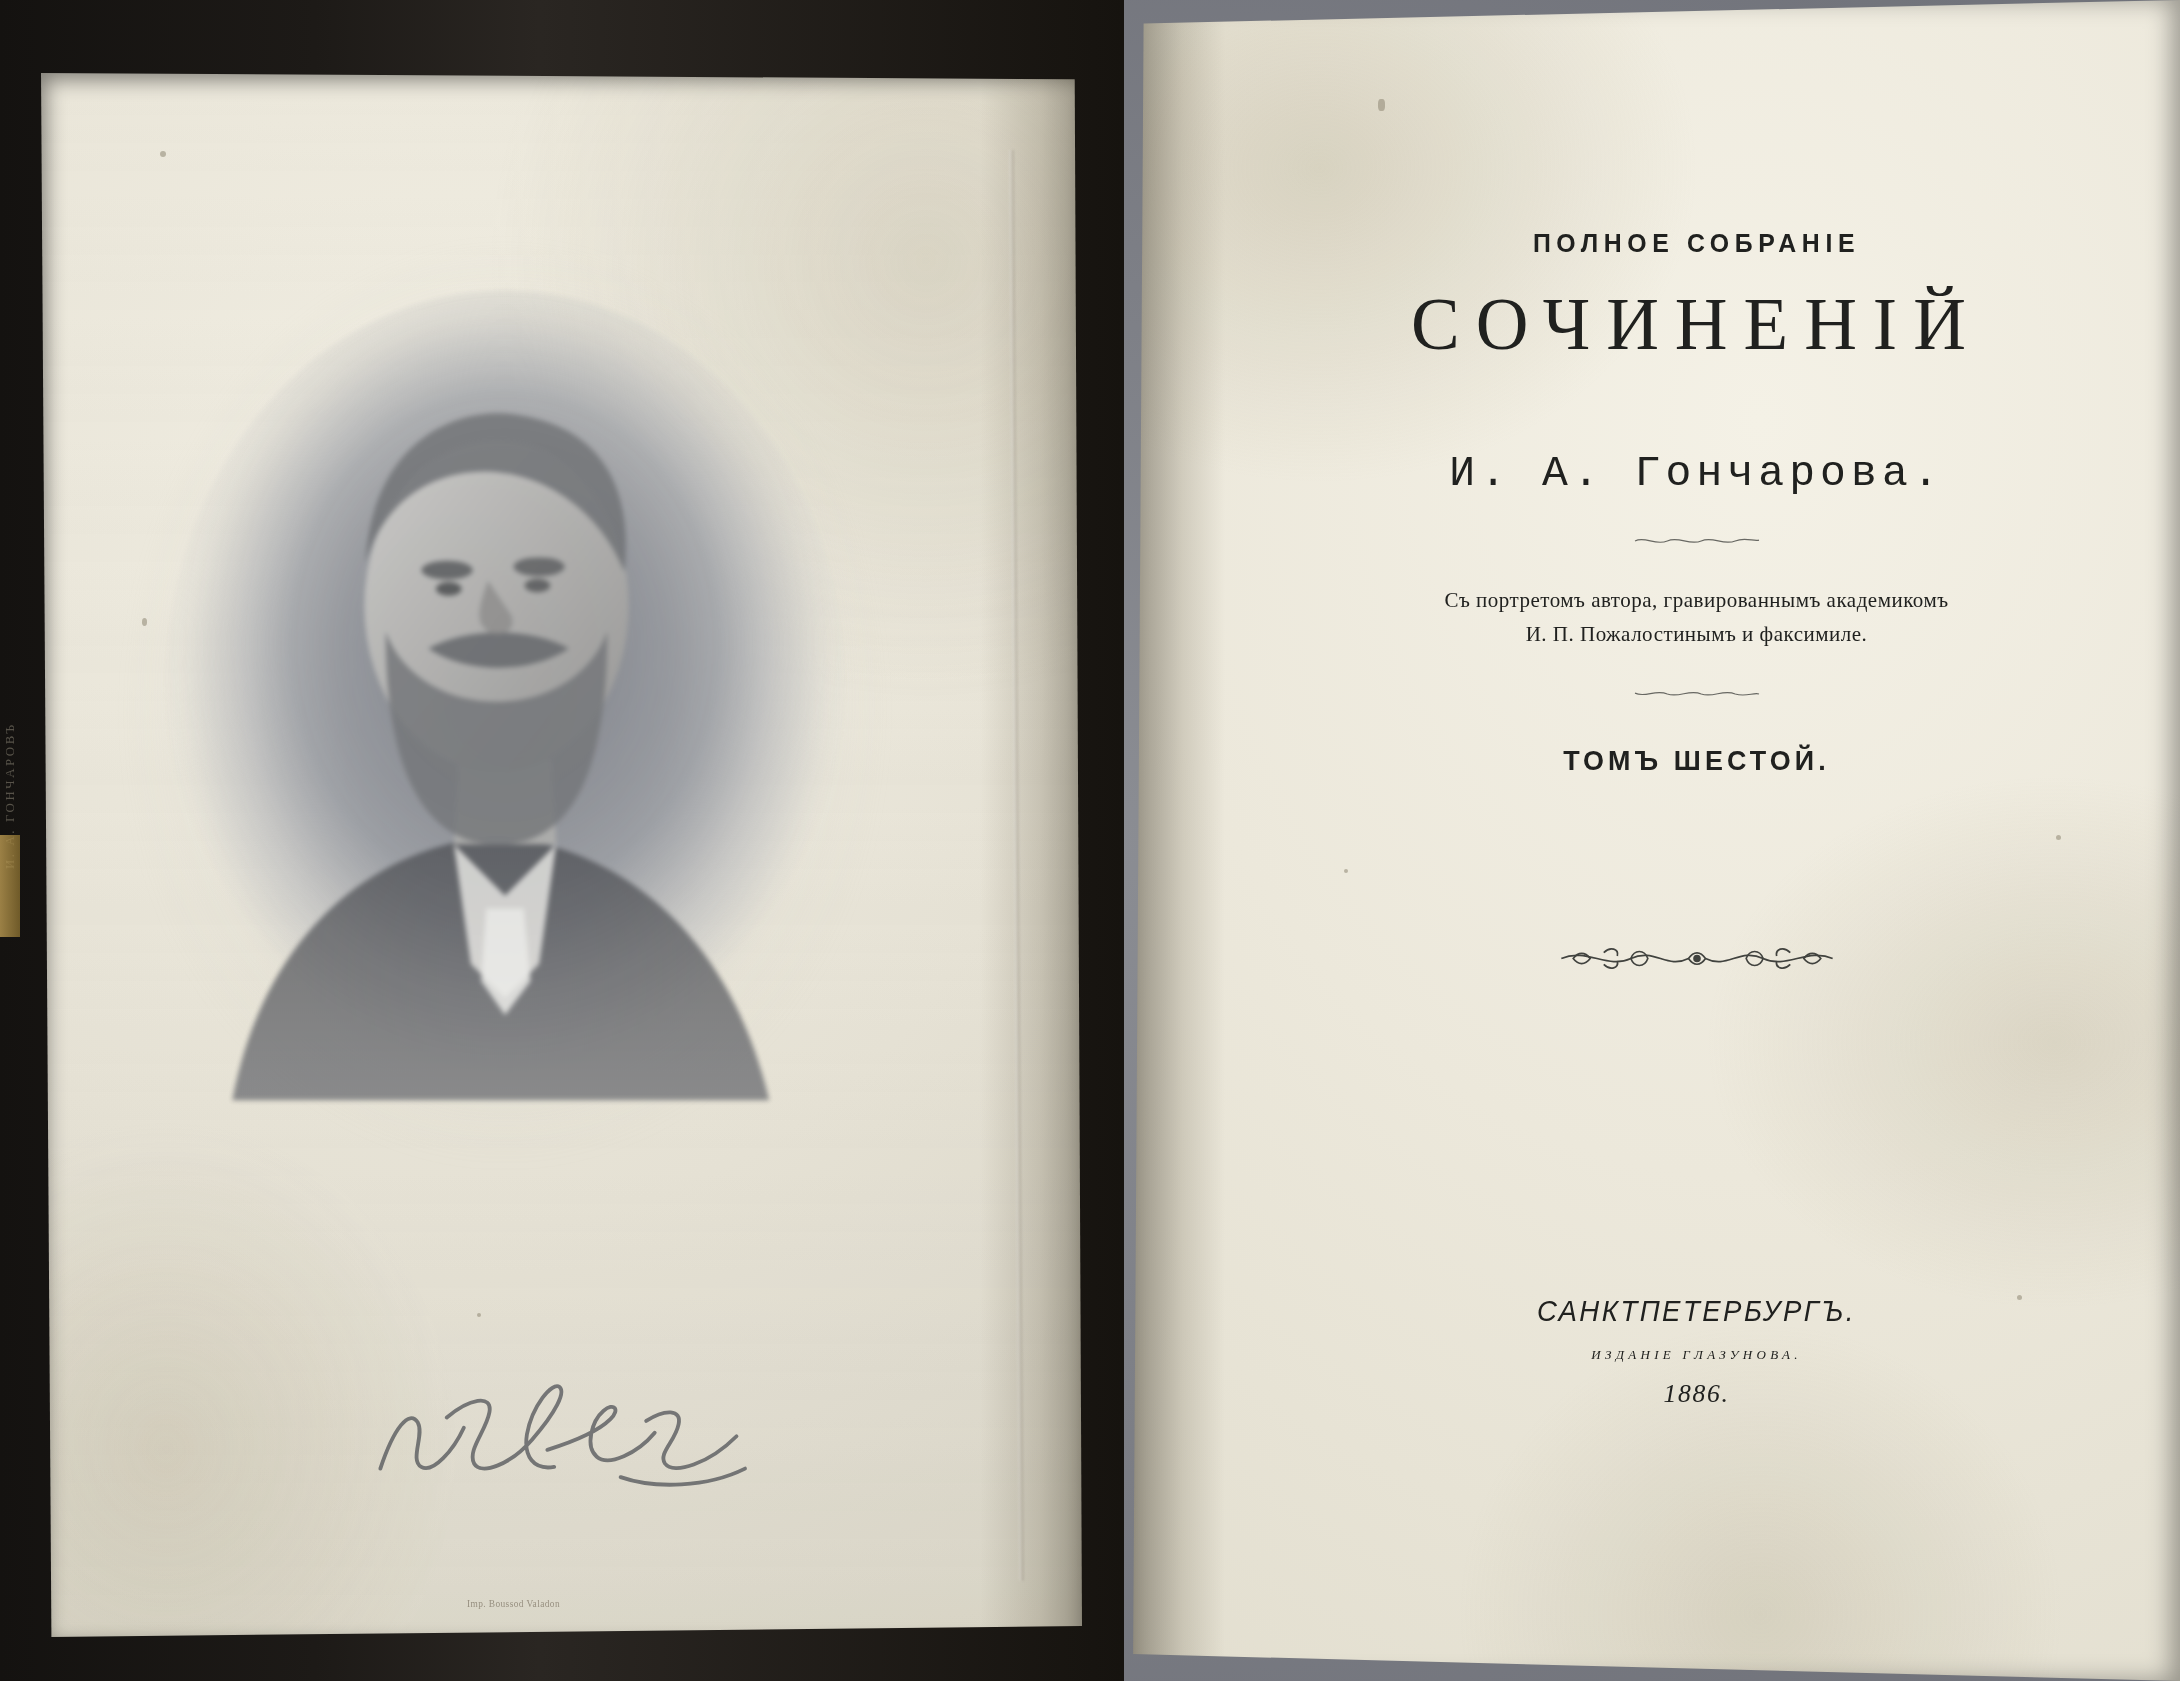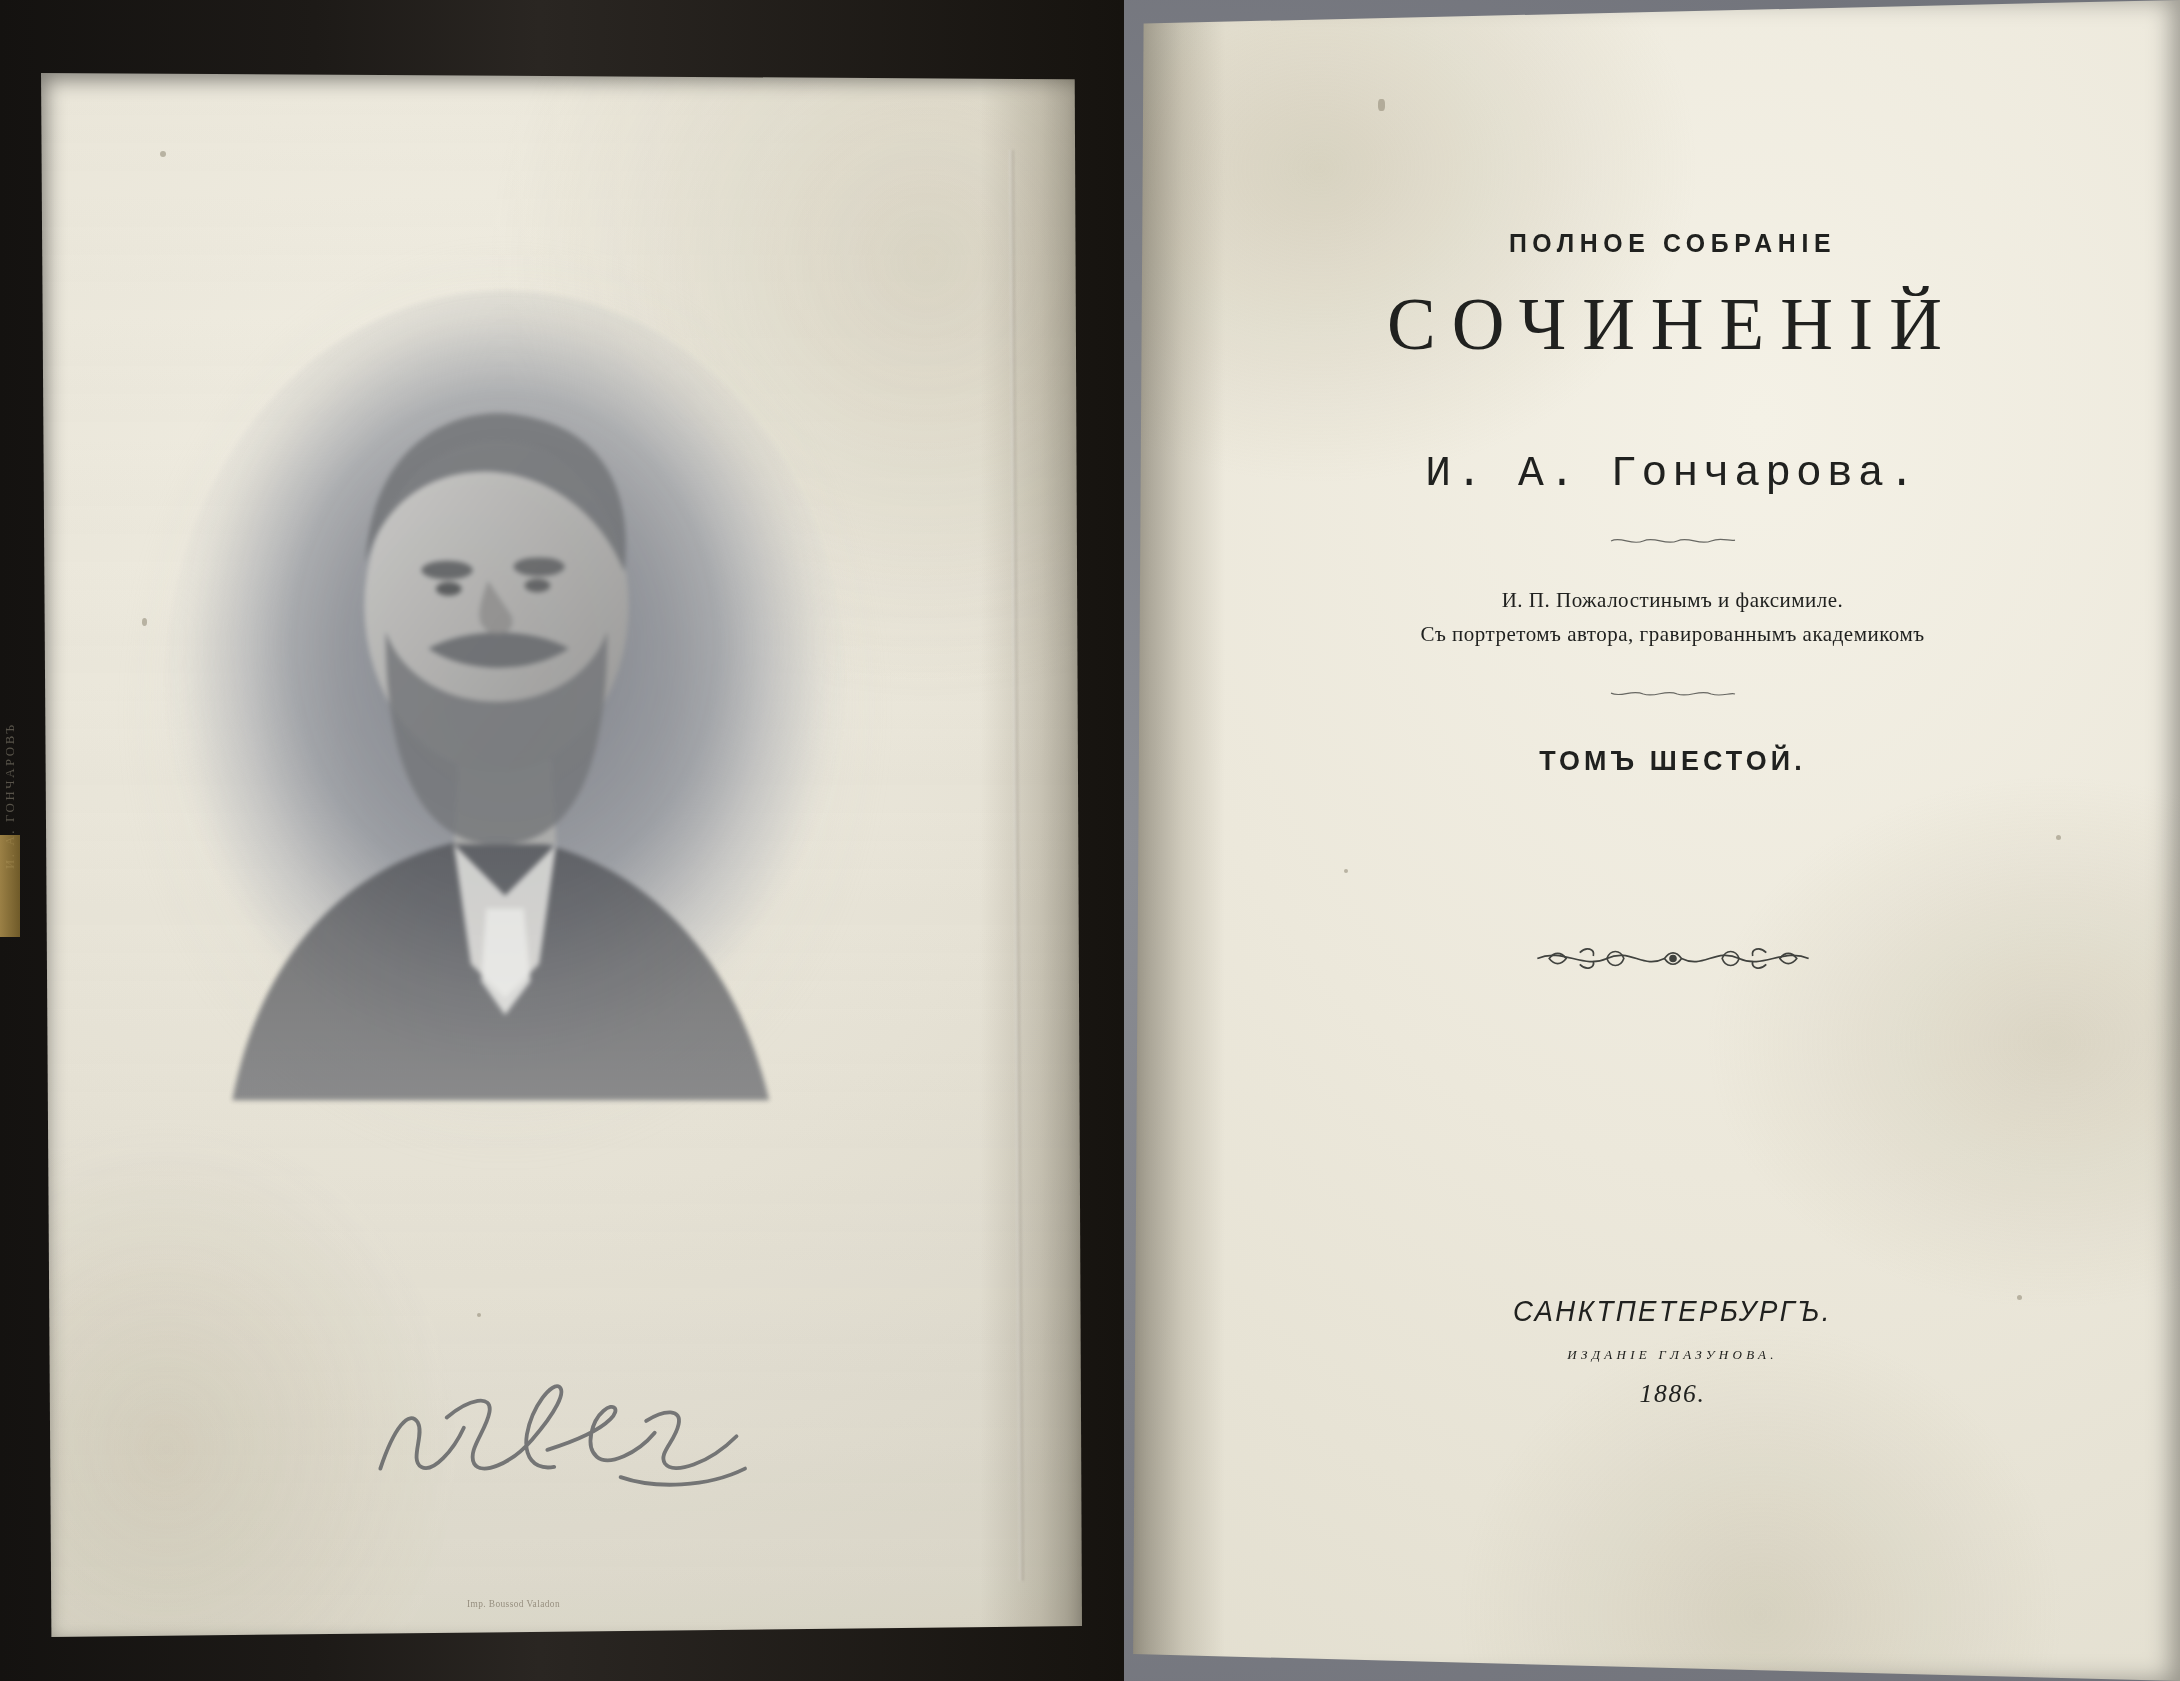--- a/index.html
+++ b/index.html
@@ -162,21 +162,21 @@
   .right-gutter {
     position: absolute;
     left: 0;
     top: 0;
     width: 94px;
     height: 100%;
     background: linear-gradient(90deg, rgba(70,64,50,.50) 0%, rgba(120,112,92,.24) 55%, rgba(150,142,120,0) 100%);
   }
   .title-block {
     position: absolute;
-    left: 90px;
+    left: 114px;
     top: 0;
     width: 903px;
     height: 1681px;
     text-align: center;
     color: #20211f;
   }
   .t-kicker {
     margin-top: 228px;
     font-size: 26.4px;
     letter-spacing: 6px;
@@ -365,22 +365,22 @@
     <div class="title-block">
       <div class="t-kicker">ПОЛНОЕ СОБРАНІЕ</div>
       <div class="t-main">СОЧИНЕНІЙ</div>
       <div class="t-author">И. А. Гончарова.</div>
 
       <svg class="rule-wave" viewBox="0 0 150 12">
         <path d="M2 7 C 14 1, 26 13, 40 7 C 54 1, 66 13, 80 7 C 94 1, 106 13, 120 7 C 132 2, 142 8, 148 6" fill="none" stroke="#3a3b38" stroke-width="1.4"></path>
       </svg>
 
       <div class="t-note">
+        <div>Съ портретомъ автора, гравированнымъ академикомъ</div>
         <div>И. П. Пожалостинымъ и факсимиле.</div>
-        <div>Съ портретомъ автора, гравированнымъ академикомъ</div>
       </div>
 
       <svg class="rule-wave" viewBox="0 0 150 12">
         <path d="M2 6 C 14 12, 26 1, 40 7 C 54 12, 66 1, 80 7 C 94 12, 106 1, 120 7 C 132 11, 142 5, 148 7" fill="none" stroke="#3a3b38" stroke-width="1.4"></path>
       </svg>
 
       <div class="t-volume">ТОМЪ ШЕСТОЙ.</div>
 
       <svg class="ornament" viewBox="0 0 340 46">
         <g fill="none" stroke="#2f312e" stroke-width="2">

